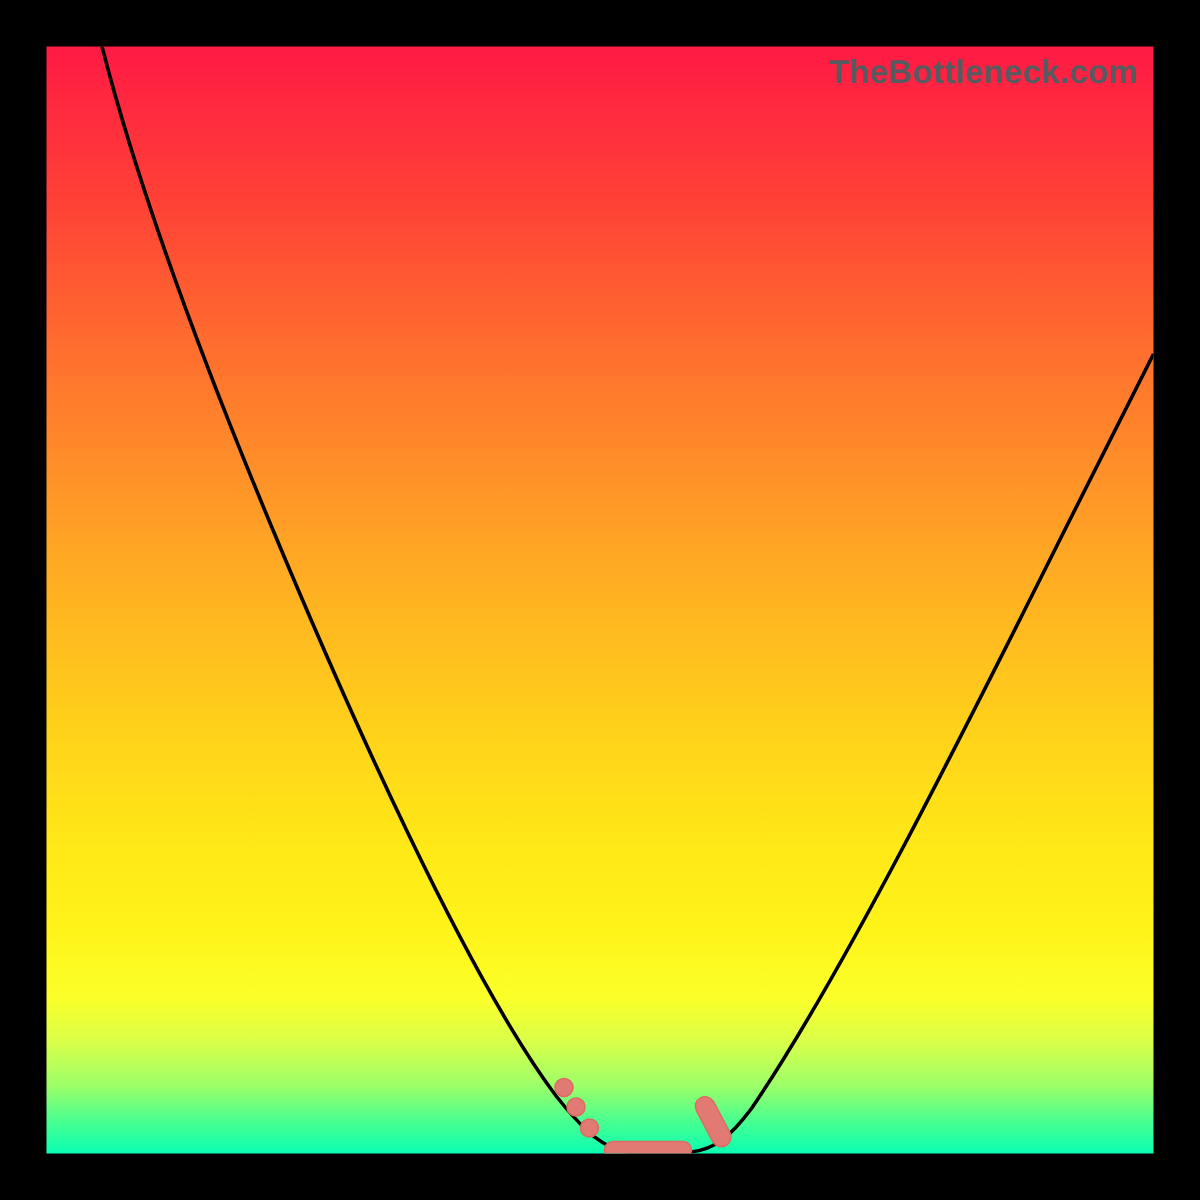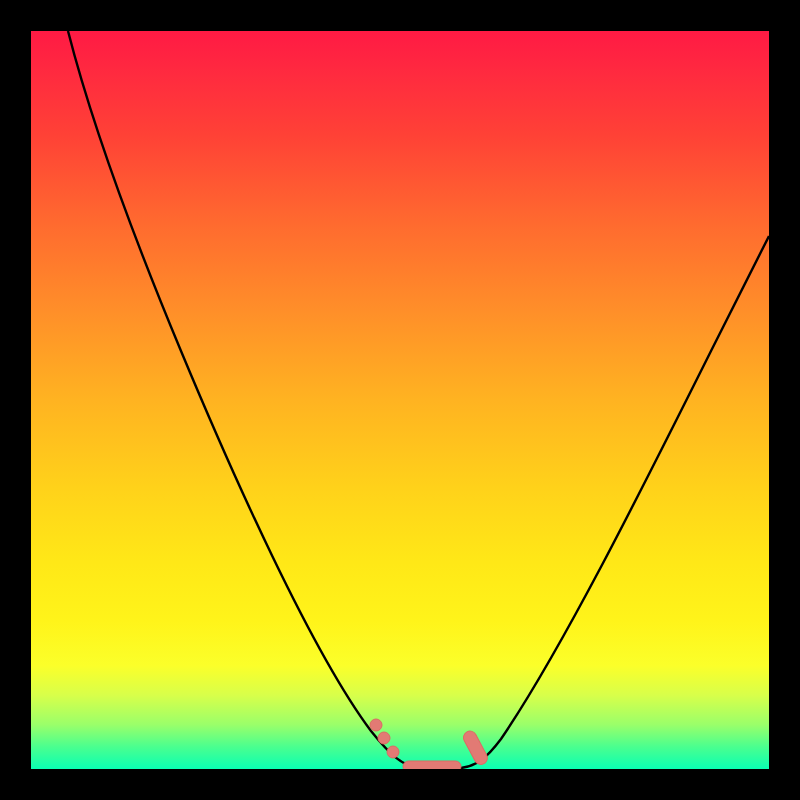--- a/index.html
+++ b/index.html
@@ -47,20 +47,21 @@
     left: 0; top: 0;
     width: 738px;
     height: 738px;
   }
 </style>
 </head>
 <body>
 
 <div class="frame">
   <div class="plot-area">
+    <div class="watermark">TheBottleneck.com</div>
     <svg class="curve" viewBox="0 0 738 738" preserveAspectRatio="none">
       <path d="M 37 0
                C 60 90, 100 200, 150 320
                C 200 440, 280 620, 340 700
                C 360 725, 372 735, 388 737
                L 430 737
                C 445 735, 455 728, 470 708
                C 530 620, 610 460, 680 320
                C 715 250, 738 205, 738 205" fill="none" stroke="#000000" stroke-width="2.4"></path>
 

